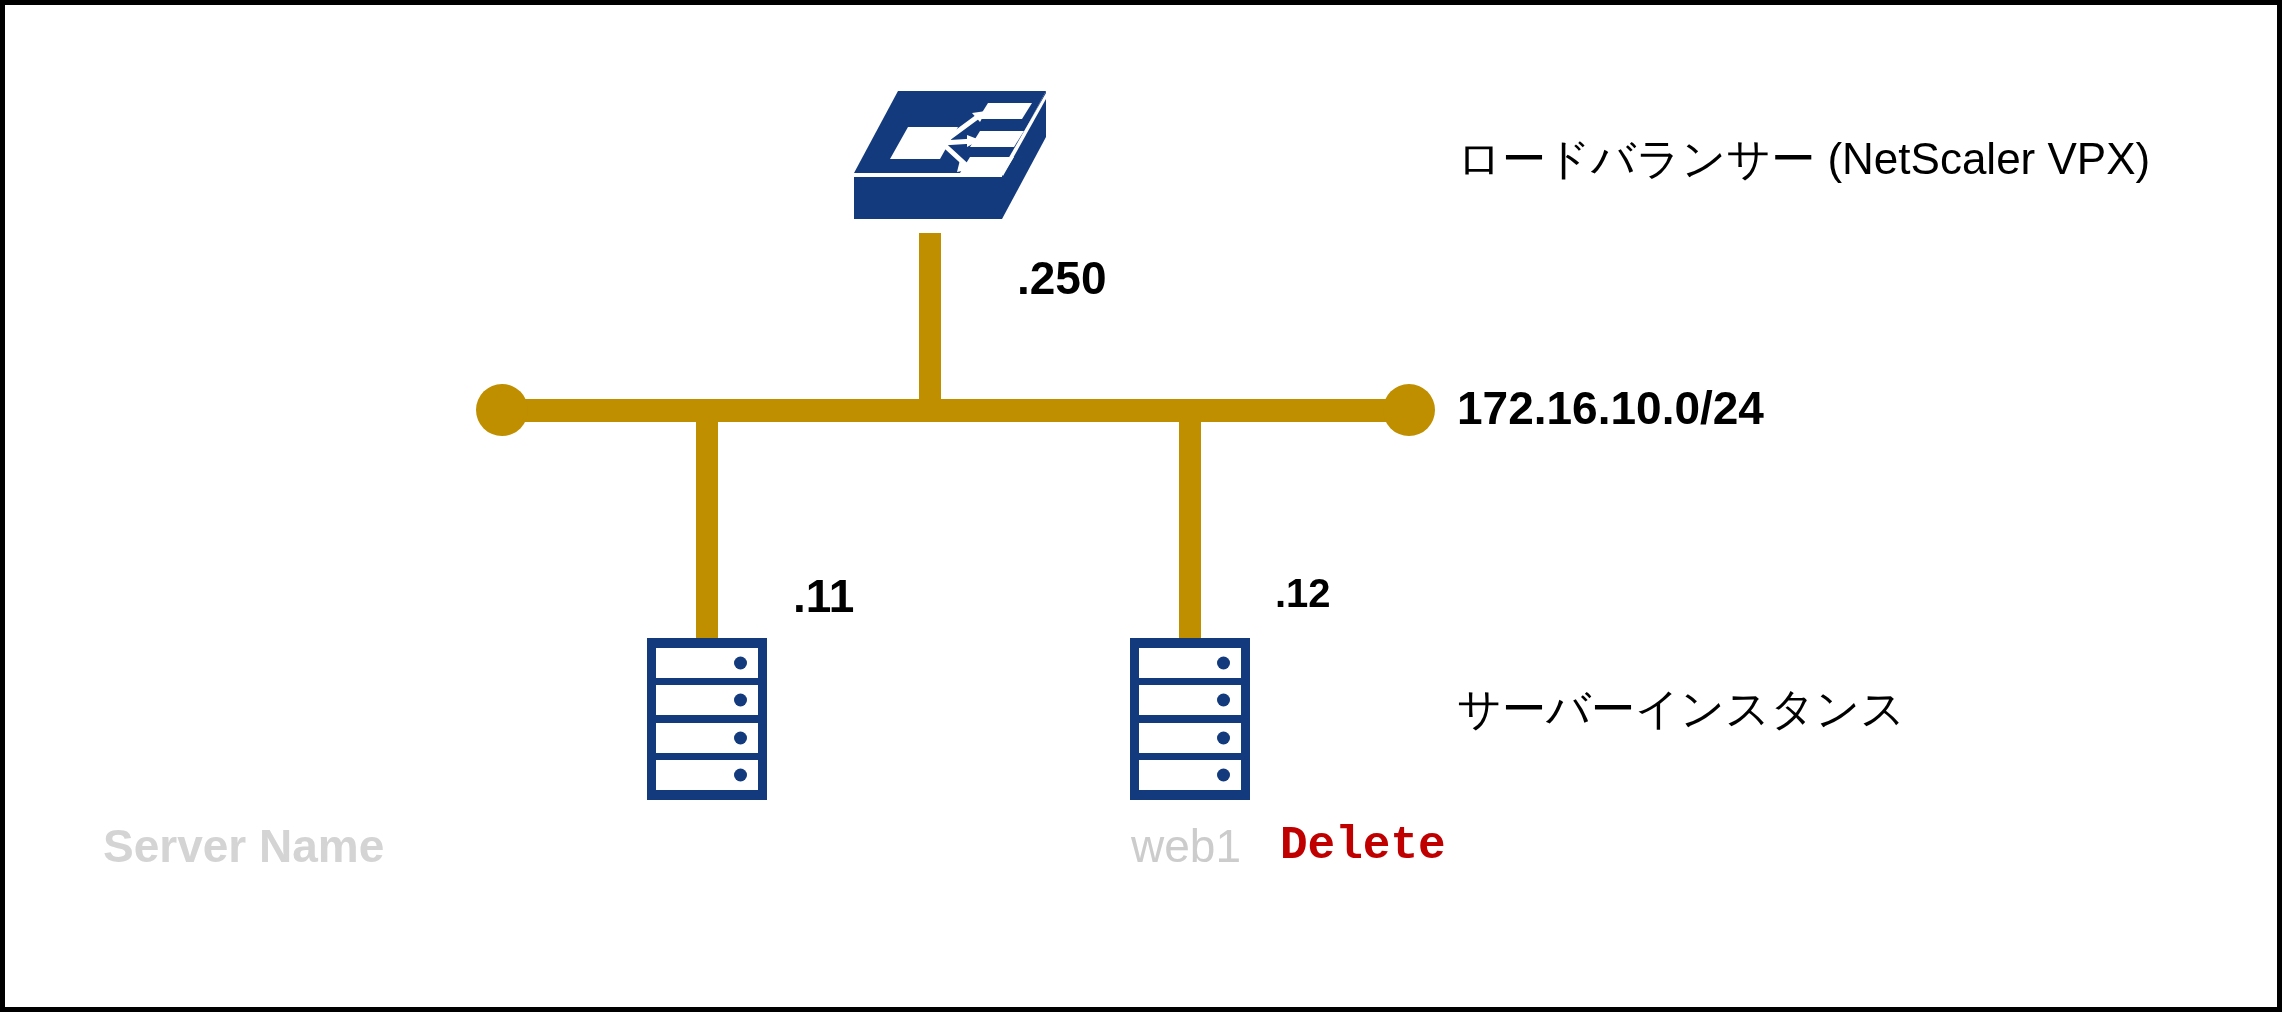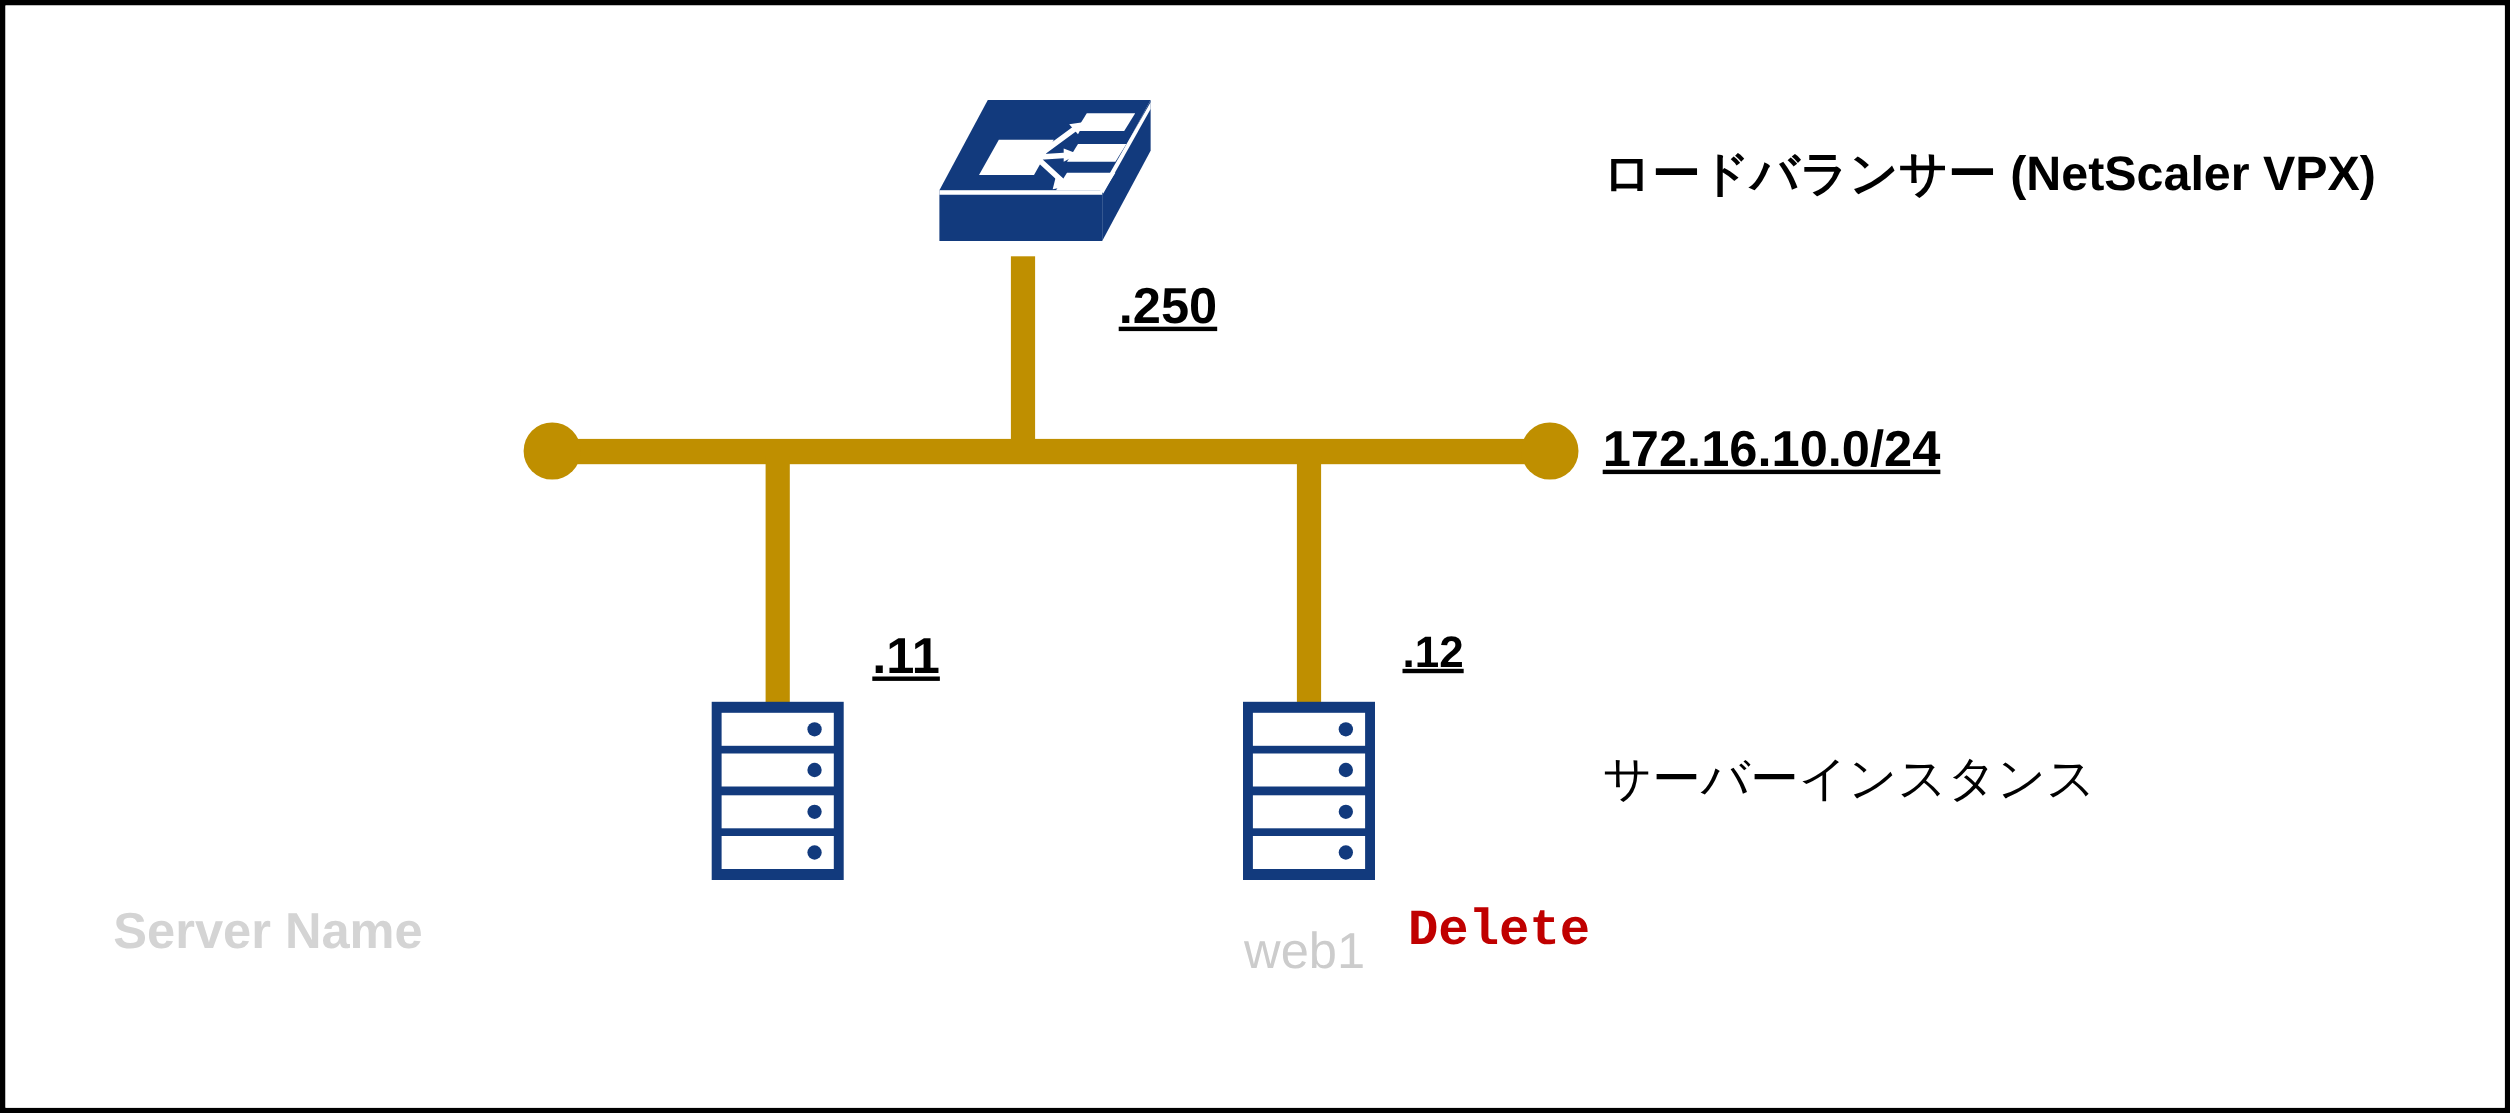--- a/index.html
+++ b/index.html
@@ -101,41 +101,40 @@
     background: #123a7d;
   }
 
   
   .label {
     position: absolute;
     white-space: nowrap;
     color: #000000;
     line-height: 1;
   }
-  .label-bold { font-weight: bold; text-decoration: underline; }
+  .label-bold { font-weight: bold; }
 
   .lbl-lb-ip       { left: 1012px; top: 250px;  font-size: 46px; }
   .lbl-subnet      { left: 1452px; top: 380px;  font-size: 46px; }
   .lbl-s1-ip       { left: 788px;  top: 568px;  font-size: 46px; }
   .lbl-s2-ip       { left: 1270px; top: 568px;  font-size: 40px; }
 
-  .lbl-lb-title    { left: 1452px; top: 132px;  font-size: 44px; font-weight: bold; }
+  .lbl-lb-title    { left: 1452px; top: 132px;  font-size: 44px; font-weight: normal; }
   .lbl-srv-title   { left: 1452px; top: 682px;  font-size: 44px; font-weight: normal; }
 
   
   .lbl-server-name {
     left: 98px; top: 818px;
     font-size: 46px; font-weight: bold;
     color: #d4d4d4;
   }
   .lbl-web1 {
     left: 1126px; top: 818px;
     font-size: 46px; font-weight: normal;
     color: #cccccc;
-    margin-top: 18px;
   }
   .lbl-delete {
     left: 1275px; top: 818px;
     font-size: 46px; font-weight: bold;
     color: #c00000;
     font-family: Liberation Mono, monospace;
   }
 </style>
 </head>
 <body>

